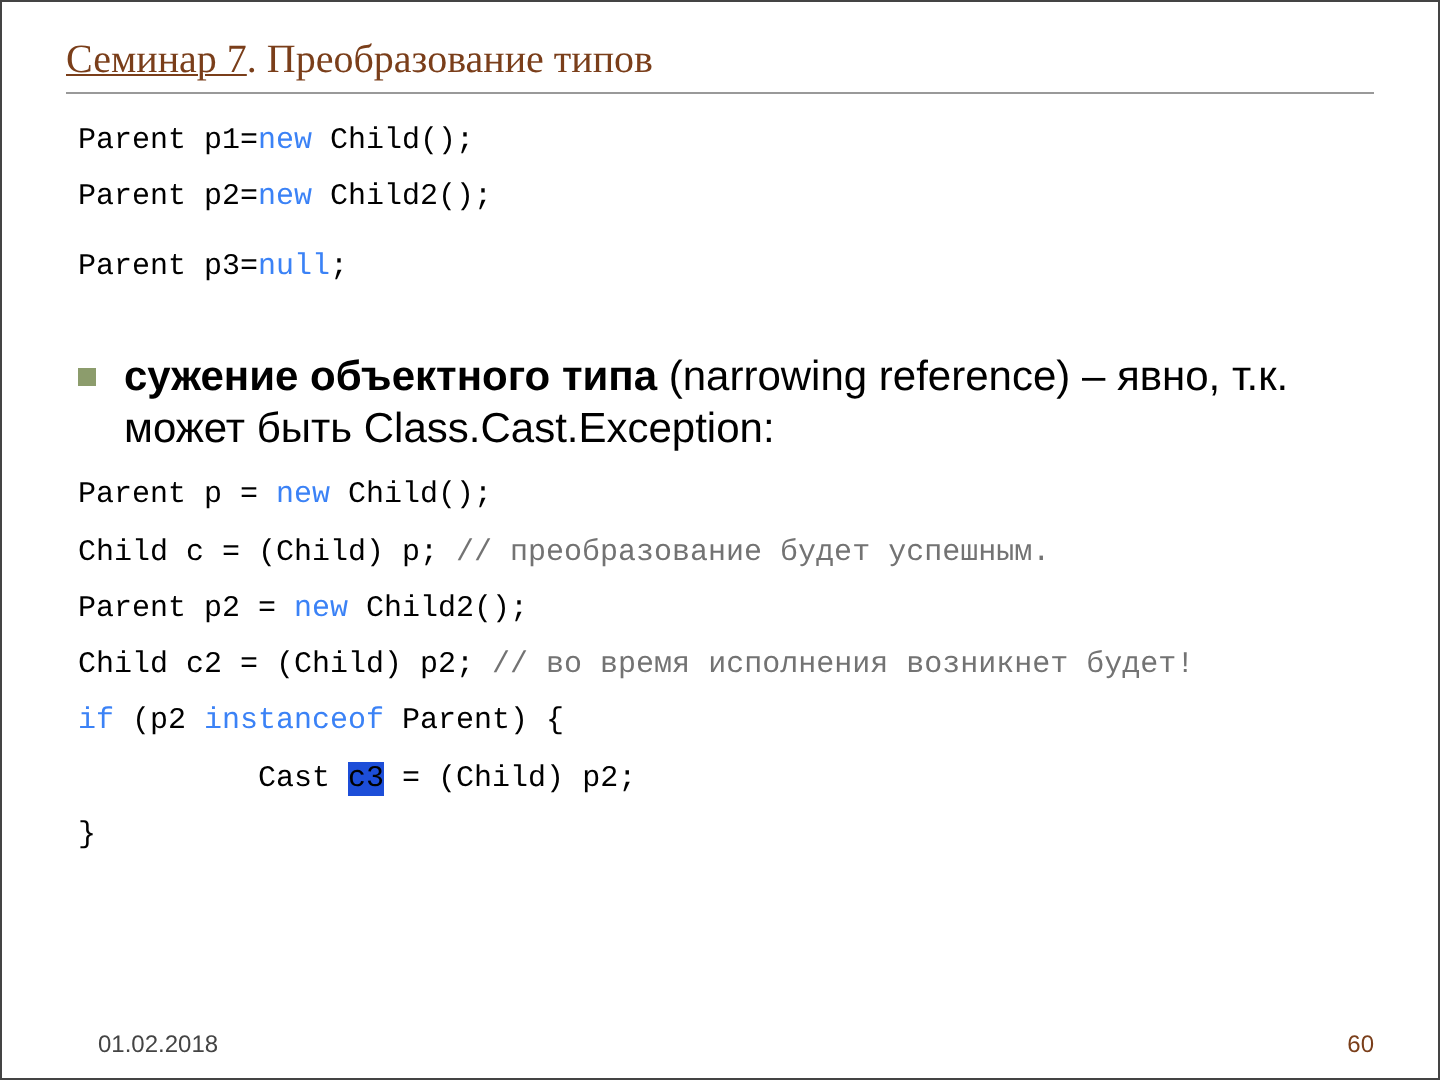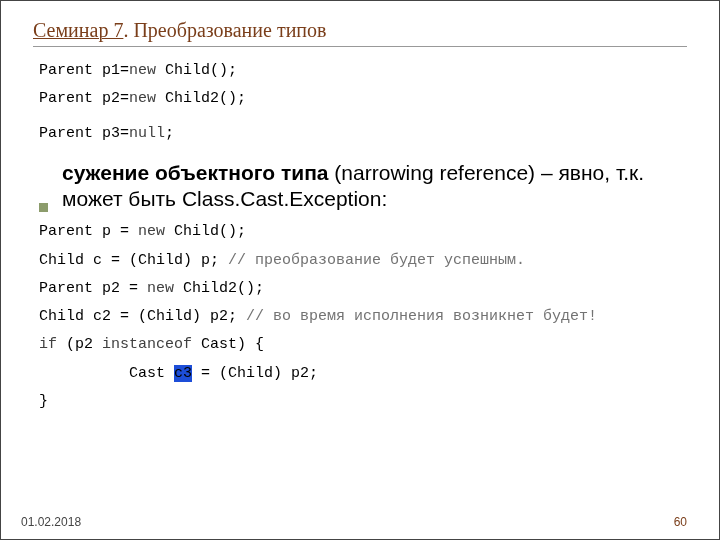--- a/index.html
+++ b/index.html
@@ -35,46 +35,46 @@
     border-top: 1px solid #999;
     margin: 0 0 14px 0;
   }
   .bullet-row {
     display: flex;
     align-items: flex-start;
     margin: 6px 0 10px 6px;
     font-size: 21px;
     line-height: 1.25;
   }
-  .bullet-row.second { margin-top: 16px; align-items: flex-end; }
+  .bullet-row.second { margin-top: 32px; }
   .bullet {
     width: 9px;
     height: 9px;
     background: #8c9c6c;
     margin-top: 8px;
     margin-right: 14px;
     flex: 0 0 auto;
   }
   .bullet-text { flex: 1; }
   .code {
     font-family: "Courier New", monospace;
     font-size: 15px;
     margin: 8px 0 8px 6px;
     white-space: pre;
     line-height: 1.35;
   }
   .code.spaced { margin-top: 14px; }
-  .kw { color: #404040; }
+  .kw { color: #3b82f6; }
   .cm { color: #737373; }
   .hl { background: #1d4ed8; }
   b { font-weight: bold; }
   .footer {
     position: absolute;
     bottom: 10px;
-    left: 20px;
+    left: 48px;
     right: 32px;
     display: flex;
     justify-content: space-between;
     font-size: 12px;
     color: #444;
   }
   .footer .pg { color: #7a3e1a; }
 </style>
 </head>
 <body>
@@ -95,21 +95,21 @@
     <div class="bullet"></div>
     <div class="bullet-text">
       <b>сужение объектного типа</b><span> (narrowing reference) – явно, т.к. может быть Class.Cast.Exception:</span>
     </div>
   </div>
 
   <div class="code"><span>Parent p = </span><span class="kw">new</span><span> Child();</span></div>
   <div class="code"><span>Child c = (Child) p; </span><span class="cm">// преобразование будет успешным.</span></div>
   <div class="code"><span>Parent p2 = </span><span class="kw">new</span><span> Child2();</span></div>
   <div class="code"><span>Child c2 = (Child) p2; </span><span class="cm">// во время исполнения возникнет будет!</span></div>
-  <div class="code"><span class="kw">if</span><span> (p2 </span><span class="kw">instanceof</span><span> Cast) {</span></div>
+  <div class="code"><span class="kw">if</span><span> (p2 </span><span class="kw">instanceof</span><span> Parent) {</span></div>
   <div class="code"><span>          Cast </span><span class="hl">c3</span><span> = (Child) p2;</span></div>
   <div class="code"><span>}</span></div>
 
   <div class="footer">
     <span>01.02.2018</span>
     <span class="pg">60</span>
   </div>
 
 </div>
 

